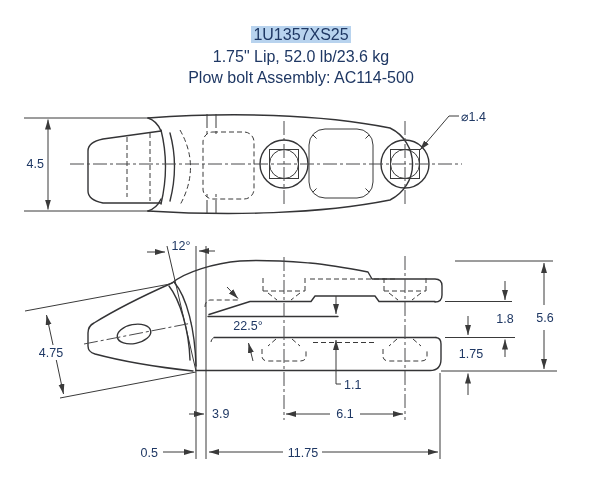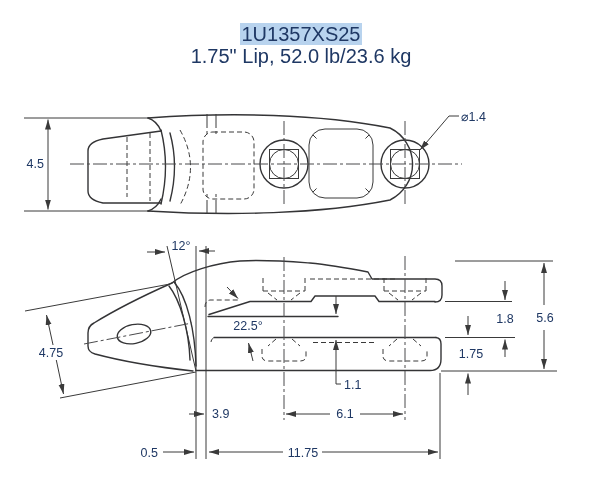--- a/index.html
+++ b/index.html
@@ -1,36 +1,37 @@
 <!DOCTYPE html>
 <html><head>
 <meta charset="utf-8">
 <style>
   html,body{margin:0;padding:0;background:#ffffff;}
   #page{position:relative;width:602px;height:496px;background:#ffffff;overflow:hidden;
         font-family:"Liberation Sans",sans-serif;}
   #titleblock{position:absolute;top:24px;left:0;width:602px;text-align:center;
-              color:#1F3864;font-size:20px;line-height:21.5px;font-weight:500;}
+              color:#1F3864;font-size:16px;line-height:21.5px;font-weight:500;}
   #titleblock .hl{background:#b8d3ee;padding:0 2px;}
   svg{position:absolute;top:0;left:0;}
   svg text{fill:#1F3864;font-family:"Liberation Sans",sans-serif;font-size:12.5px;}
   .edge{stroke:#343436;stroke-width:1.4;fill:none;stroke-linecap:round;stroke-linejoin:round;}
   .thin{stroke:#3a3a3a;stroke-width:1;fill:none;}
   .hid{stroke:#3a3a3a;stroke-width:1;fill:none;stroke-dasharray:5 3;}
   .cl{stroke:#4a4a4c;stroke-width:1;fill:none;stroke-dasharray:14 3 3 3;}
   .dim{stroke:#3a3a3a;stroke-width:1;fill:none;}
 </style>
 </head>
 <body>
 
 <div id="page">
 
   <div id="titleblock">
     <div><span class="hl">1U1357XS25</span></div>
     <div>1.75" Lip, 52.0 lb/23.6 kg</div>
+    <div>Plow bolt Assembly: AC114-500</div>
   </div>
 
   <svg width="602" height="496" viewBox="0 0 602 496">
     <defs>
       <marker id="mE" orient="auto" markerWidth="12" markerHeight="8" refX="10" refY="4" markerUnits="userSpaceOnUse">
         <path d="M0,1 L10,4 L0,7 Z" fill="#3a3a3a"></path>
       </marker>
     </defs>
 
     <g>

